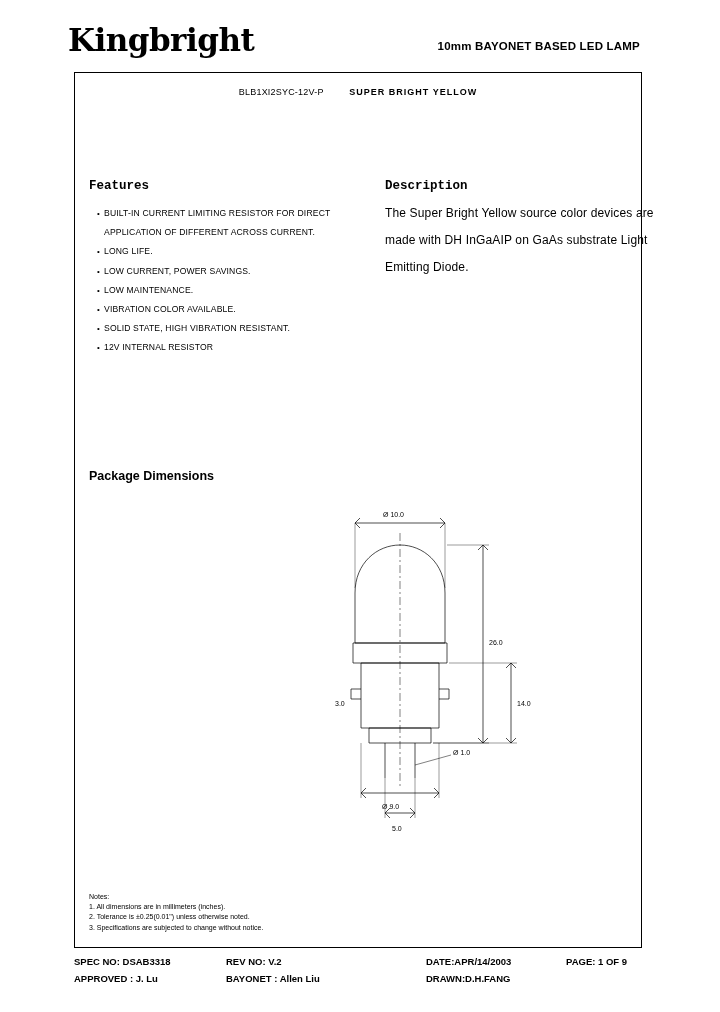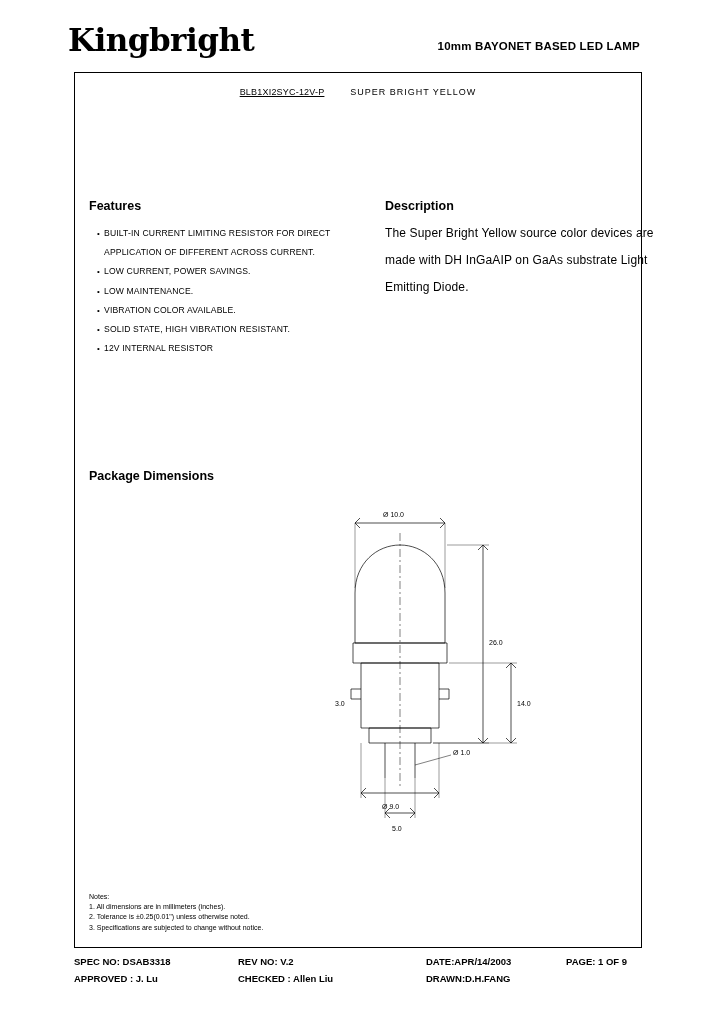--- a/index.html
+++ b/index.html
@@ -59,47 +59,45 @@
     left: 0;
     top: 14px;
     width: 100%;
     text-align: center;
     font-size: 9px;
     letter-spacing: 0.2px;
   }
   .partrow .pn {
     display: inline-block;
     margin-right: 23px;
-    text-decoration: underline;
   }
   .partrow .color {
     display: inline-block;
     letter-spacing: 1px;
-    font-weight: normal;
+    font-weight: bold;
   }
 
   
   .col-features {
     position: absolute;
     left: 14px;
     top: 106px;
     width: 300px;
   }
   .col-desc {
     position: absolute;
     left: 310px;
     top: 106px;
     width: 240px;
   }
   .sec-title {
     font-size: 12.5px;
     font-weight: bold;
-    font-family: Liberation Sans, sans-serif;
+    font-family: Liberation Mono, monospace;
     margin-bottom: 11px;
-    margin-top: 20px;
   }
   .bullet-list {
     list-style: none;
     margin: 8px;
     padding: 0;
   }
   .bullet-list li {
     font-size: 8.6px;
     line-height: 19.2px;
     letter-spacing: 0.15px;
@@ -169,21 +167,21 @@
     top: 956px;
     width: 568px;
     font-size: 9.5px;
     font-weight: bold;
   }
   .footer .row {
     position: relative;
     height: 17px;
   }
   .footer .c1 { position: absolute; left: 0px; }
-  .footer .c2 { position: absolute; left: 152px; margin-left: 12px; }
+  .footer .c2 { position: absolute; left: 152px; }
   .footer .c3 { position: absolute; left: 352px; }
   .footer .c4 { position: absolute; left: 492px; }
 </style>
 </head>
 <body>
 
 <div class="page">
 
   <div class="brand">Kingbright</div>
   <div class="header-title">10mm BAYONET BASED LED LAMP</div>
@@ -193,20 +191,21 @@
     <div class="partrow">
       <span class="pn">BLB1XI2SYC-12V-P</span>
       <span class="color">SUPER  BRIGHT  YELLOW</span>
     </div>
 
     <div class="col-features">
       <div class="sec-title">Features</div>
       <ul class="bullet-list">
         <li>BUILT-IN CURRENT LIMITING RESISTOR FOR DIRECT</li>
         <li class="cont">APPLICATION OF DIFFERENT ACROSS CURRENT.</li>
+        <li>LONG LIFE.</li>
         <li>LOW CURRENT, POWER SAVINGS.</li>
         <li>LOW MAINTENANCE.</li>
         <li>VIBRATION COLOR AVAILABLE.</li>
         <li>SOLID STATE, HIGH VIBRATION RESISTANT.</li>
         <li>12V INTERNAL RESISTOR</li>
       </ul>
     </div>
 
     <div class="col-desc">
       <div class="sec-title">Description</div>
@@ -295,18 +294,18 @@
 
   <div class="footer">
     <div class="row">
       <span class="c1">SPEC NO: DSAB3318</span>
       <span class="c2">REV NO: V.2</span>
       <span class="c3">DATE:APR/14/2003</span>
       <span class="c4">PAGE:  1 OF 9</span>
     </div>
     <div class="row">
       <span class="c1">APPROVED : J. Lu</span>
-      <span class="c2">CHECKED :  Allen Liu</span>
+      <span class="c2">BAYONET :  Allen Liu</span>
       <span class="c3">DRAWN:D.H.FANG</span>
     </div>
   </div>
 
 </div>
 
 </body></html>

